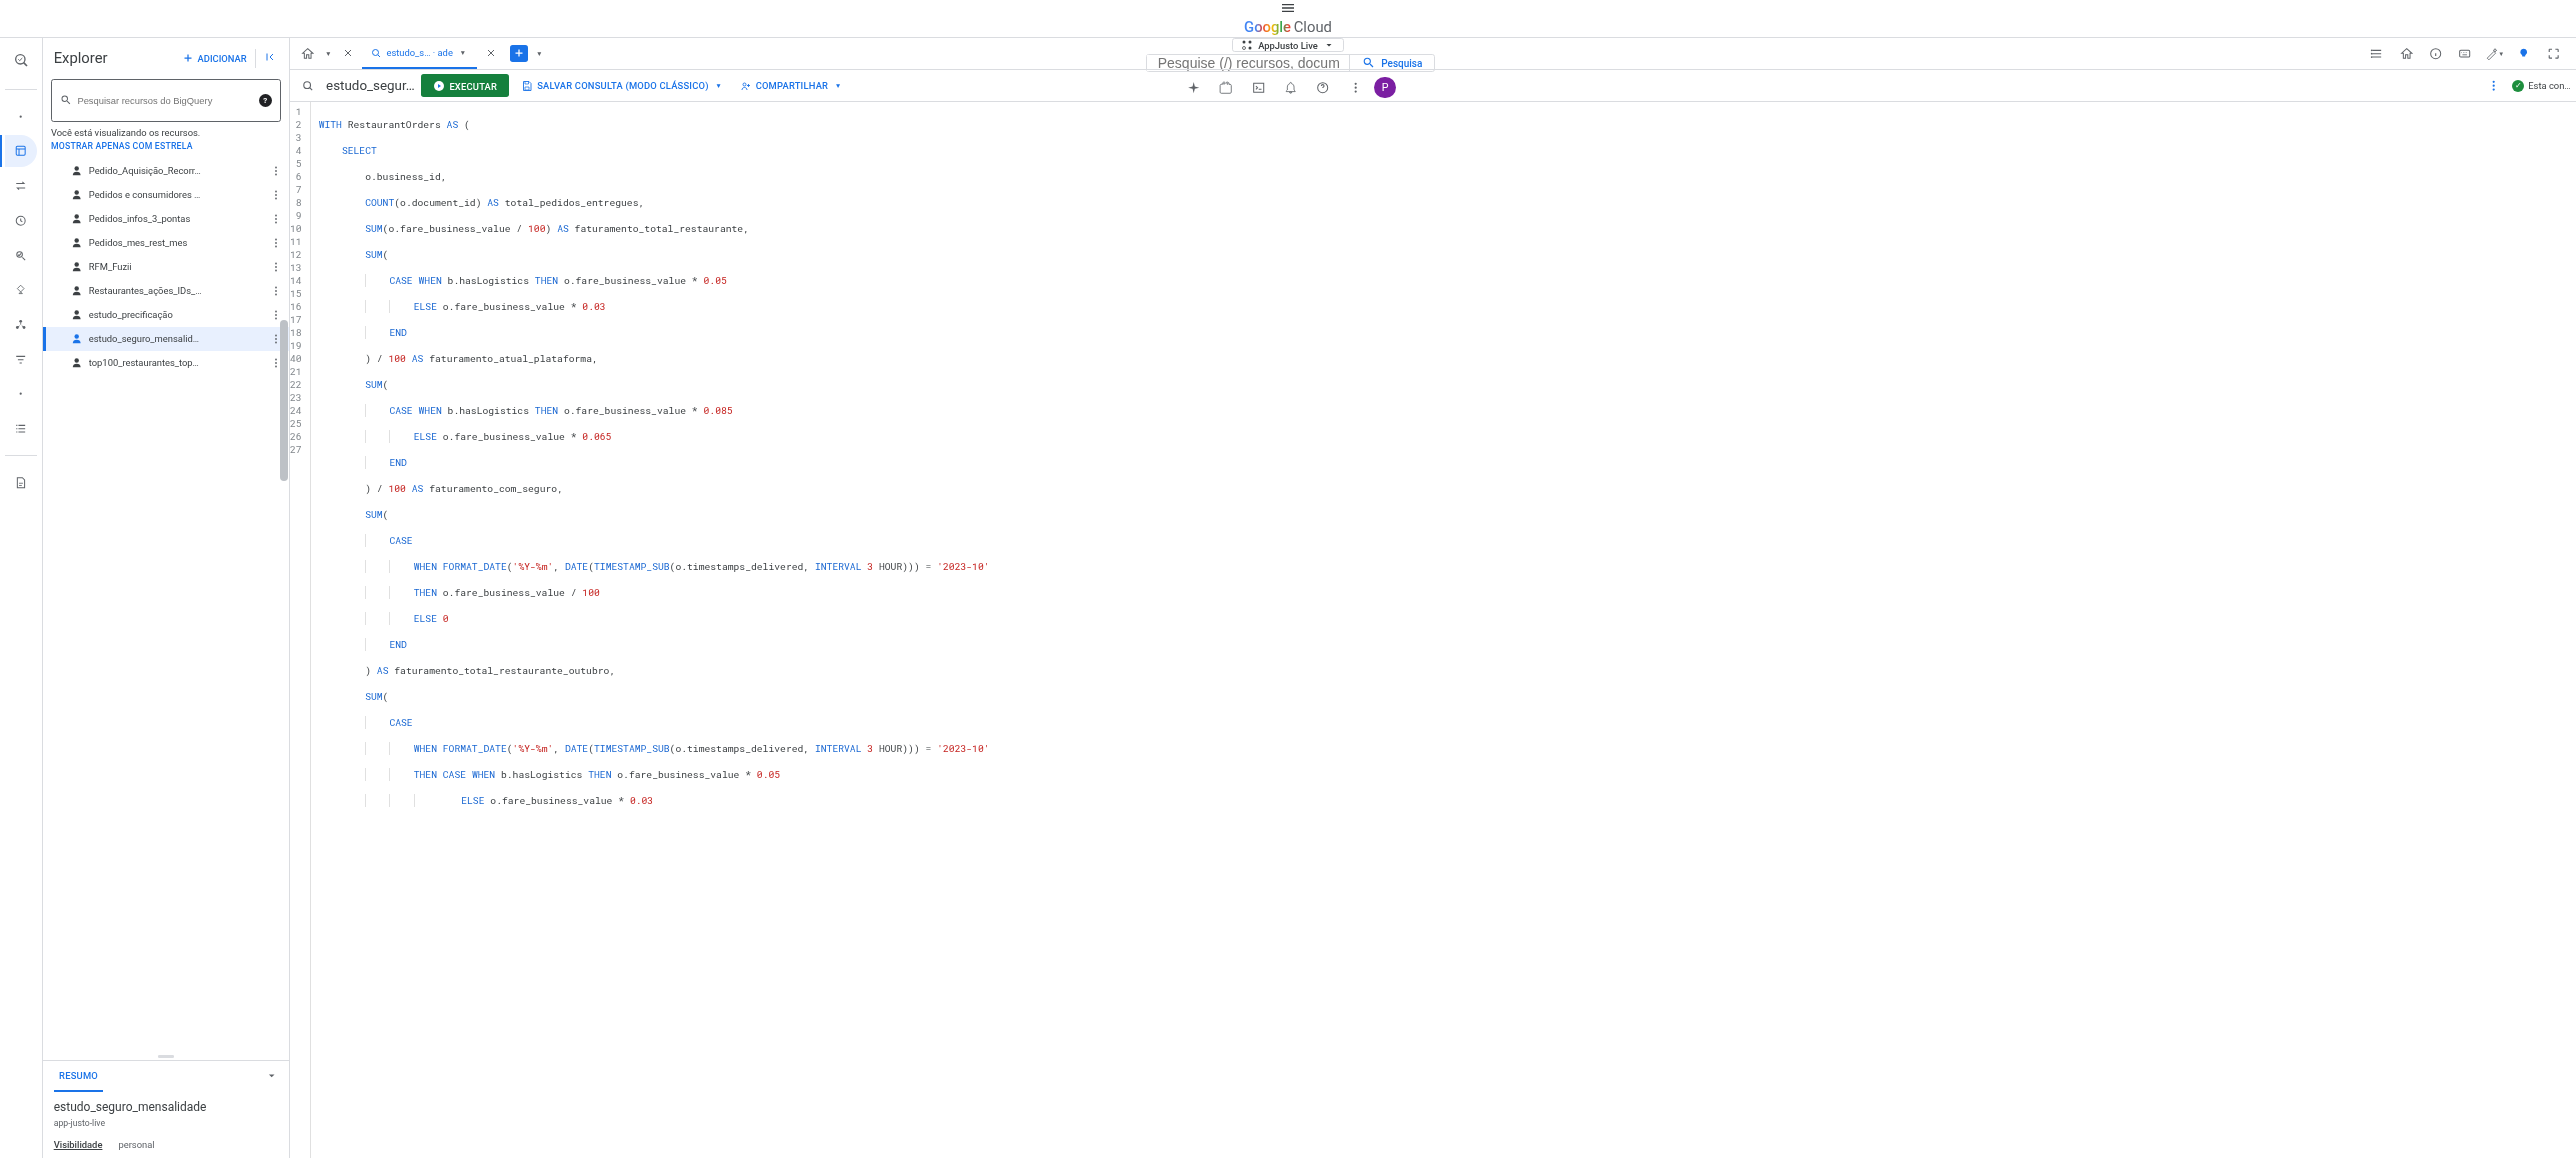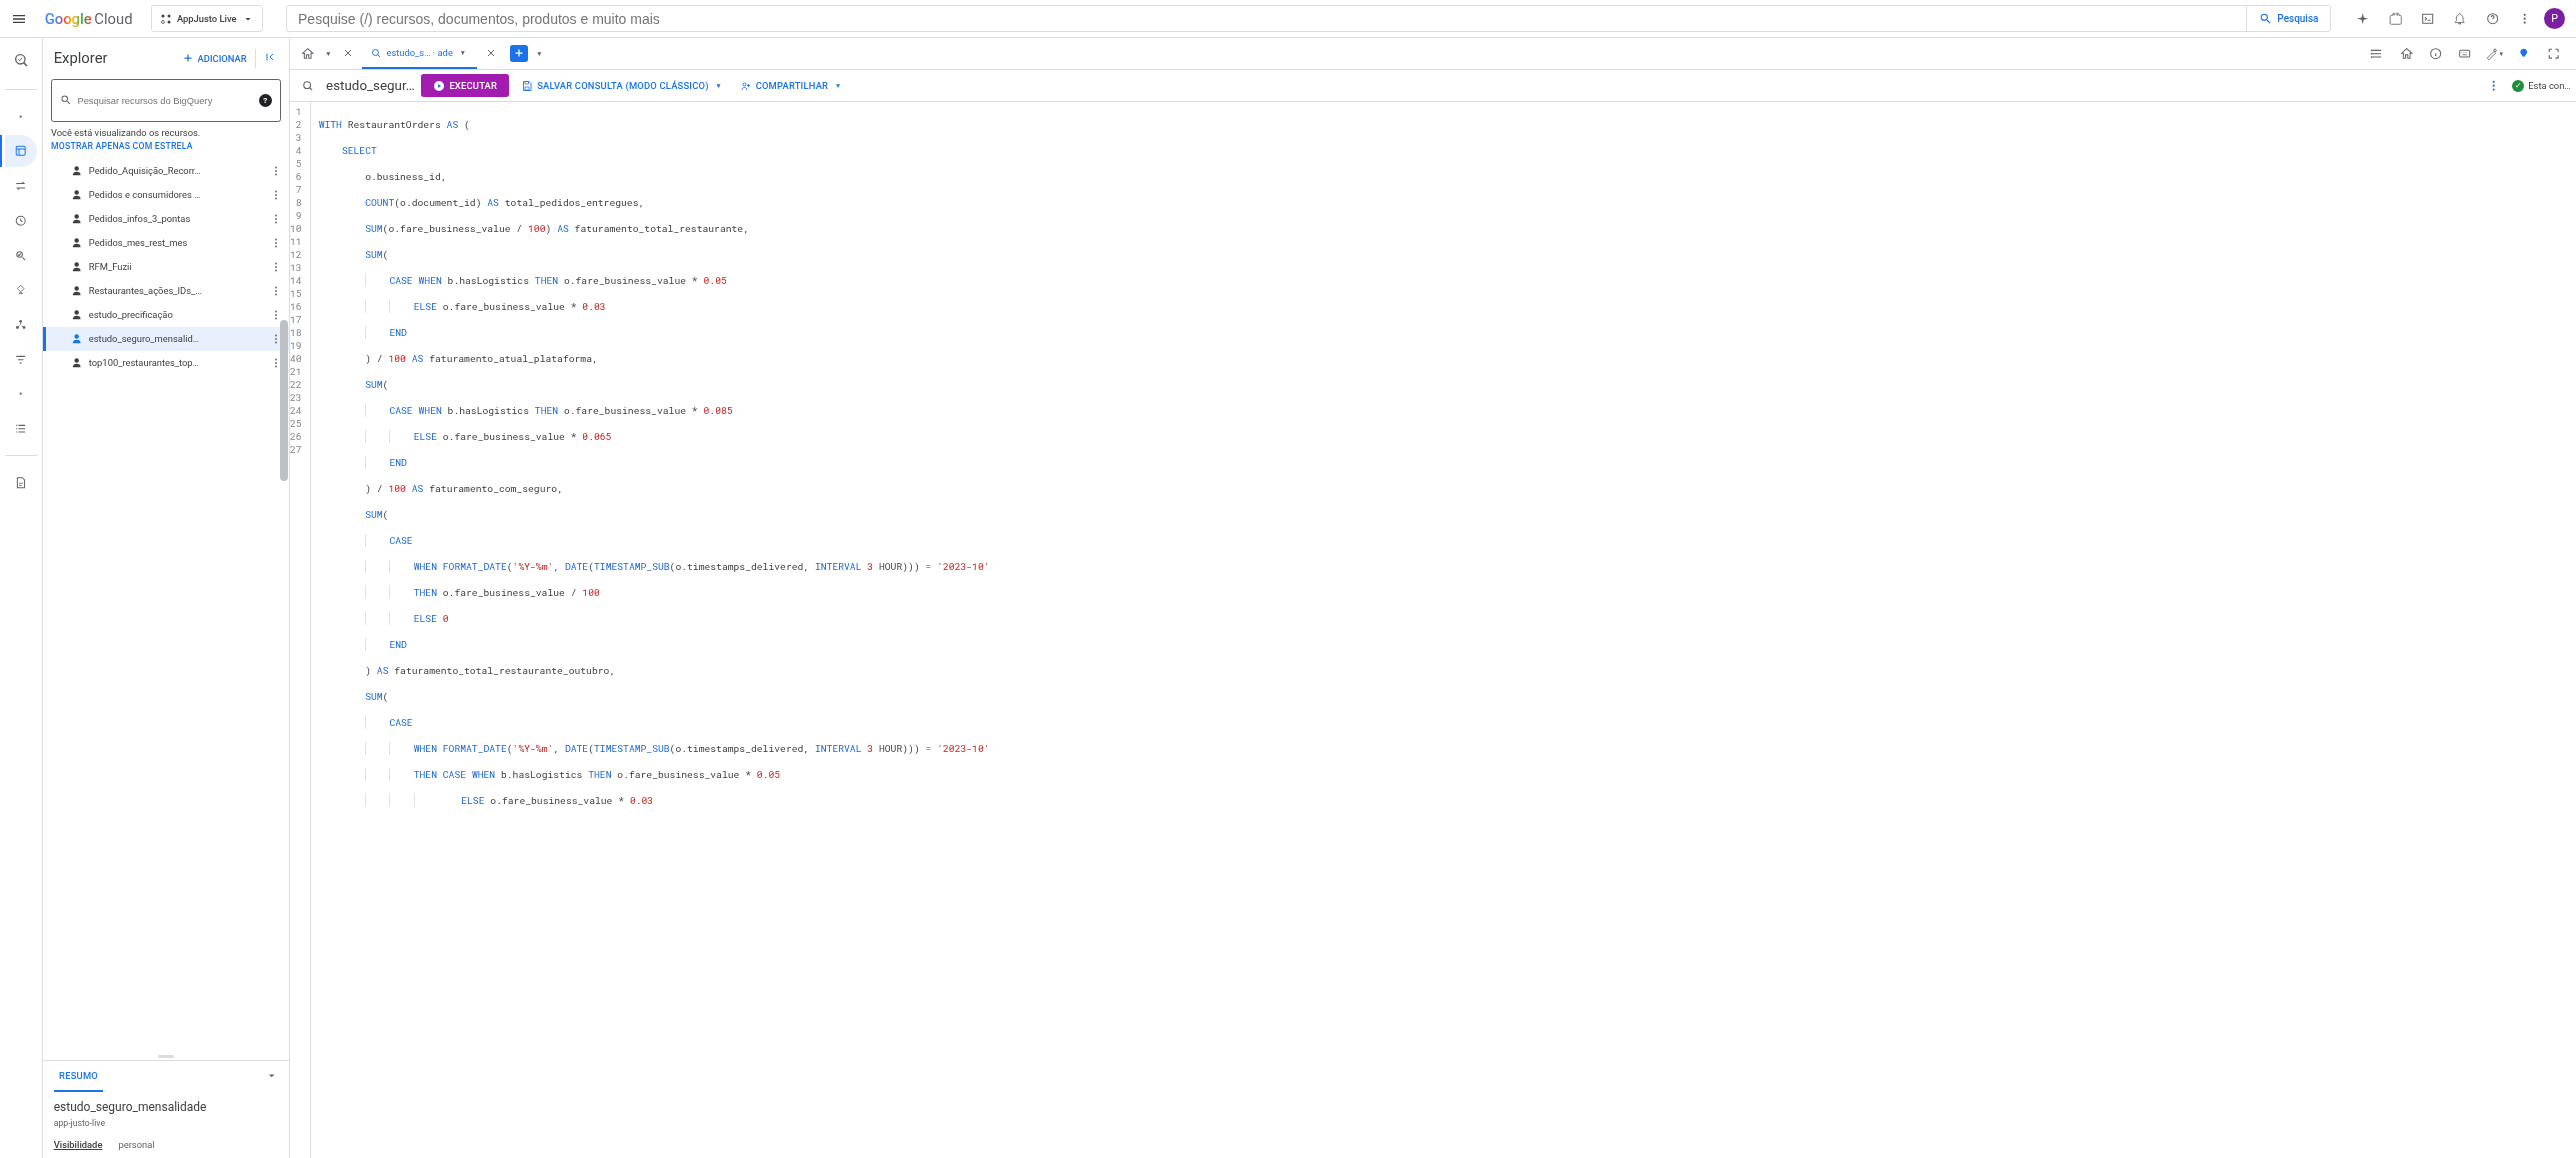--- a/index.html
+++ b/index.html
@@ -1,19 +1,19 @@
 <!DOCTYPE html>
 <html style="font-size:10.7px"><head>
 <meta charset="utf-8">
 <style>
 * { box-sizing: border-box; margin: 0; padding: 0; }
 body { font-family: 'Google Sans', Roboto, Arial, sans-serif; font-size: 9.4px; color: #3c4043; overflow: hidden; }
 
 
-.header { display: flex; align-items: center; height: 38px; padding: 0 10.7px; border-bottom: 0.7px solid #dadce0; gap: 18px; }
+.header { display: flex; align-items: center; height: 38px; padding: 0 10.7px; border-bottom: 0.7px solid #dadce0; gap: 2px; flex-direction: column; }
 .menu-icon { width: 16px; height: 16px; cursor: pointer; display: flex; align-items: center; justify-content: center; }
 .logo { display: flex; align-items: center; font-size: 14.8px; color: #5f6368; }
 .logo-google { font-weight: 500; background: linear-gradient(90deg, #4285F4 0%, #4285F4 25%, #EA4335 40%, #FBBC05 60%, #34A853 80%, #EA4335 95%); -webkit-background-clip: text; -webkit-text-fill-color: transparent; background-clip: text; }
 .logo-cloud { color: #5f6368; margin-left: 2.7px; }
 .project-selector { display: flex; align-items: center; border: 0.7px solid #dadce0; border-radius: 2.7px; height: 27px; padding: 0 8px; gap: 5.4px; font-weight: 500; cursor: pointer; }
 .proj-dots { width: 12px; height: 12px; display: inline-flex; align-items: center; justify-content: center; }
 .search-bar { flex: 1; display: flex; align-items: center; border: 0.7px solid #dadce0; border-radius: 2.7px; height: 27px; margin-left: 5.4px; }
 .search-input { flex: 1; border: none; outline: none; font-size: 14px; color: #5f6368; padding: 0 10.7px; }
 .search-btn { display: flex; align-items: center; gap: 5.4px; padding: 0 12px; border-left: 0.7px solid #dadce0; height: 100%; color: #1a73e8; font-weight: 500; font-size: 10px; }
 .header-icons { display: flex; align-items: center; gap: 5.4px; }
@@ -74,21 +74,21 @@
 .editor-tab-icon { color: #1a73e8; }
 .tab-new { width: 17.4px; height: 17.4px; background: #1a73e8; color: white; display: flex; align-items: center; justify-content: center; border-radius: 2.7px; margin-left: 5.4px; }
 .tabs-spacer { flex: 1; }
 .tabs-right-icons { display: flex; align-items: center; gap: 5.4px; padding-right: 5.4px; }
 .tab-icon-btn { width: 24px; height: 24px; display: flex; align-items: center; justify-content: center; color: #5f6368; border-radius: 2.7px; cursor: pointer; }
 
 
 .query-bar { display: flex; align-items: center; height: 32px; padding: 0 5.4px; border-bottom: 0.7px solid #dadce0; gap: 6.7px; }
 .query-icon { width: 24px; display: flex; align-items: center; justify-content: center; color: #5f6368; }
 .query-name { font-size: 13.4px; color: #3c4043; max-width: 94px; white-space: nowrap; overflow: hidden; text-overflow: ellipsis; }
-.run-btn { display: flex; align-items: center; gap: 4px; background: #a21caf; color: white; padding: 5.4px 12px; border-radius: 2.7px; font-weight: 500; font-size: 9.4px; letter-spacing: 0.2px; cursor: pointer; }
+.run-btn { display: flex; align-items: flex-end; gap: 4px; background: #15803d; color: white; padding: 5.4px 12px; border-radius: 2.7px; font-weight: 500; font-size: 9.4px; letter-spacing: 0.2px; cursor: pointer; }
 .action-btn { display: flex; align-items: center; gap: 4px; color: #1a73e8; font-weight: 500; font-size: 9.4px; padding: 0 5.4px; cursor: pointer; letter-spacing: 0.2px; }
 .query-spacer { flex: 1; }
 .status-pill { display: flex; align-items: center; gap: 4px; font-size: 9.4px; max-width: 60px; white-space: nowrap; overflow: hidden; text-overflow: ellipsis; }
 .status-check { width: 12px; height: 12px; border-radius: 50%; background: #1e8e3e; display: flex; align-items: center; justify-content: center; color: white; font-size: 8px; flex-shrink: 0; }
 
 
 .code-editor { flex: 1; display: flex; font-family: 'Roboto Mono', Menlo, monospace; font-size: 9.7px; overflow: auto; background: white; }
 .gutter { background: #fff; border-right: 0.7px solid #e0e0e0; padding: 2.7px 8px 2.7px 0; text-align: right; color: #80868b; user-select: none; flex-shrink: 0; }
 .gutter-line { height: 13px; line-height: 13px; }
 .code { flex: 1; padding: 2.7px 0 2.7px 8px; white-space: pre; position: relative; }

